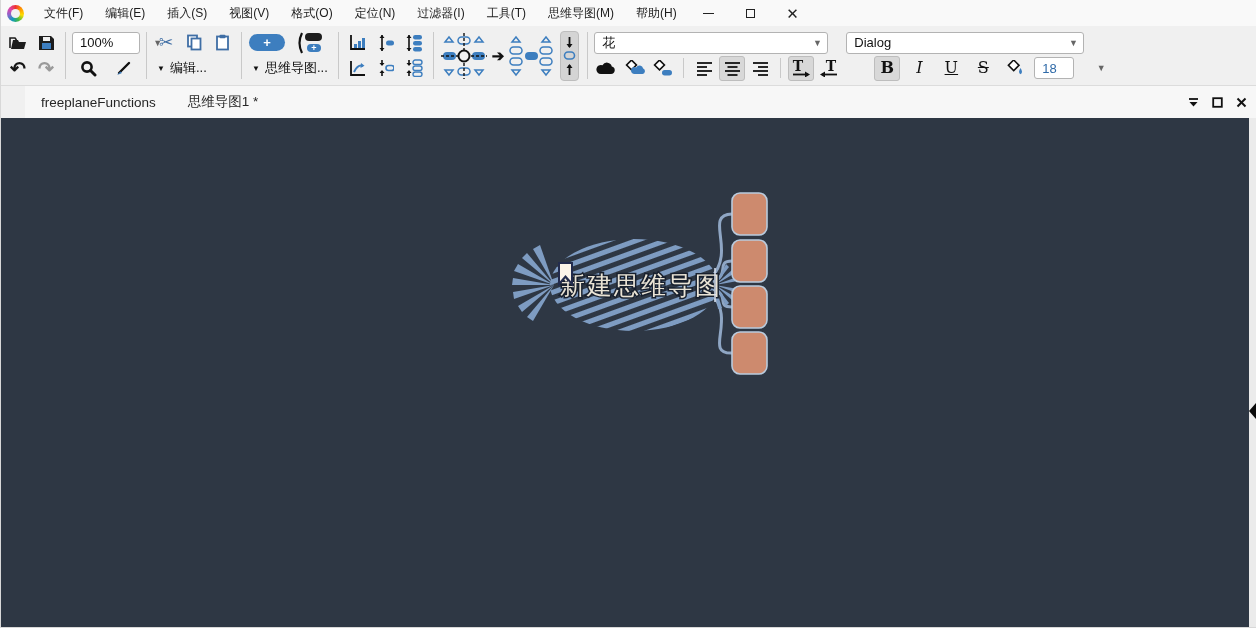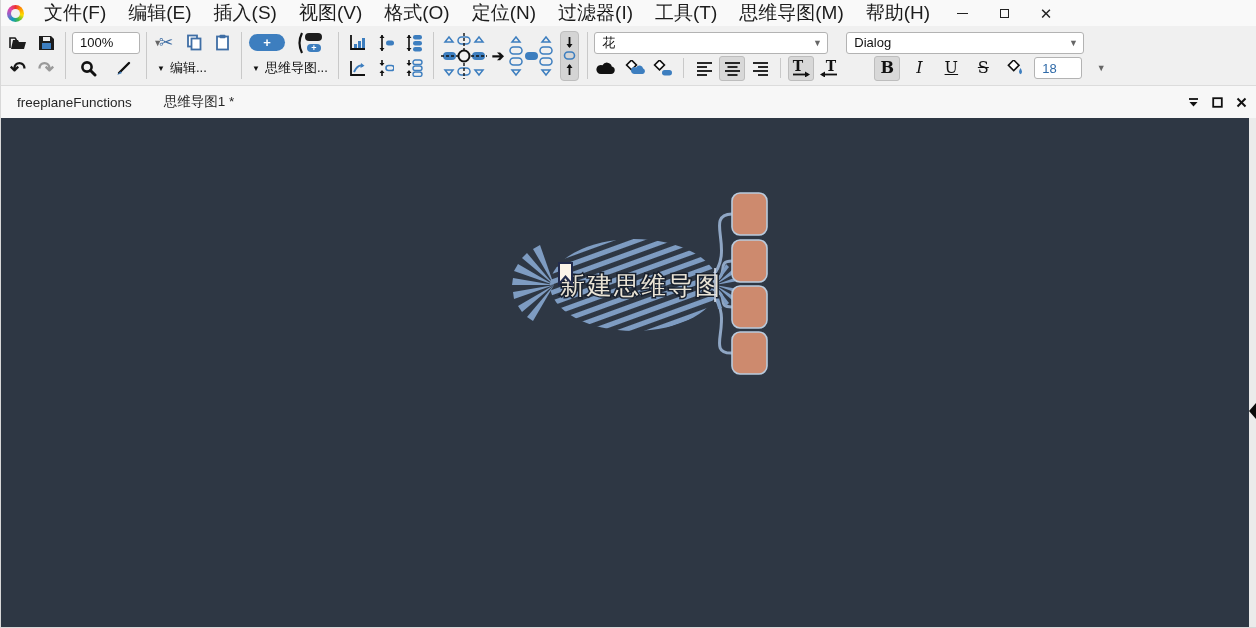--- a/index.html
+++ b/index.html
@@ -10,21 +10,21 @@
     background:#f0f0f0;
   }
   .window { width:1256px; height:628px; display:flex; flex-direction:column;
     border-left:1px solid #d8d8d8; border-bottom:1px solid #d8d8d8; }
 
   
   .titlebar { height:26px; background:#f9f9f9; display:flex; align-items:center; flex:0 0 26px; }
   .app-icon { width:17px; height:17px; border-radius:50%; margin:0 9px 0 6px;
     background:conic-gradient(#e33,#f90,#fd0,#4b4,#19b,#86c,#d4a,#e33); position:relative; }
   .app-icon::after { content:""; position:absolute; inset:4px; border-radius:50%; background:#f2f2f2; }
-  .menu-item { padding:0 11px; font-size:19px; color:#1c1c1c; height:26px; line-height:26px; cursor:default; }
+  .menu-item { padding:0 11px; font-size:12px; color:#1c1c1c; height:26px; line-height:26px; cursor:default; }
   .win-title { flex:1; text-align:center; font-size:13.5px; color:#3d3d3d; white-space:nowrap; overflow:hidden; }
   .win-controls { display:flex; height:26px; }
   .win-btn { width:42px; height:26px; display:flex; align-items:center; justify-content:center; }
   .glyph-min { width:11px; height:1px; background:#222; display:block; }
   .glyph-max { width:9px; height:9px; border:1.4px solid #222; display:block; }
   .glyph-close { font-size:15px; color:#222; line-height:1; }
 
   
   .toolbar { height:60px; background:#f0f0f0; border-bottom:1px solid #dcdcdc;
     display:flex; align-items:stretch; padding:2px 2px; flex:0 0 60px; }
@@ -43,28 +43,28 @@
   .blue-pill-btn { width:36px; height:17px; background:#3d7ebf; border-radius:9px; color:#fff;
     font-weight:bold; font-size:13px; display:flex; align-items:center; justify-content:center; line-height:1; }
   .undo-glyph { font-size:19px; font-weight:bold; color:#151515; line-height:1; }
   .redo-glyph { font-size:19px; font-weight:bold; color:#9a9a9a; line-height:1; }
   .cut-glyph { font-size:17px; color:#3f6ea5; line-height:1; }
   .serif-letter { font-family:"DejaVu Serif", serif; font-size:16px; color:#111; line-height:1; }
   .letter-b { font-weight:bold; }
   .letter-i { font-style:italic; }
   .letter-u { text-decoration:underline; }
   .letter-s { text-decoration:line-through; }
-  .size-combo { width:48px;align-items:center; }
+  .size-combo { width:40px;align-items:center; }
   .size-combo .val { color:#2f6aa8; }
   .compress-btn { width:19px; height:50px; background:#d4d4d4; border:1px solid #bdbdbd;
     border-radius:4px; display:flex; align-items:center; justify-content:center; margin:0 2px; }
   .mini-sep { width:1px; height:20px; background:#c9c9c9; margin:0 5px; align-self:center; }
 
   
-  .tabbar { height:32px; background:#f7f7f7; display:flex; align-items:stretch; flex:0 0 32px; }
+  .tabbar { height:32px; background:#f7f7f7; display:flex; align-items:stretch; flex:0 0 32px;margin-left:24px; }
   .tab { padding:0 16px; display:flex; align-items:center; gap:8px; font-size:13.5px; color:#262626;
     position:relative; cursor:pointer; white-space:nowrap; }
   .tab.active::after { content:""; position:absolute; left:3px; right:3px; bottom:0; height:3px;
     background:var(--tab-underline,#4679b2); }
   .tab-icon { font-size:12px; font-weight:bold; color:#222; line-height:1; }
   .frame-controls { margin-left:auto; display:flex; align-items:center; gap:10px; padding-right:8px; }
   .fc { display:flex; align-items:center; justify-content:center; width:14px; height:14px; cursor:pointer; }
 
   
   .canvas { position:relative; flex:1; background:var(--canvas,#2e3744); overflow:hidden; }

